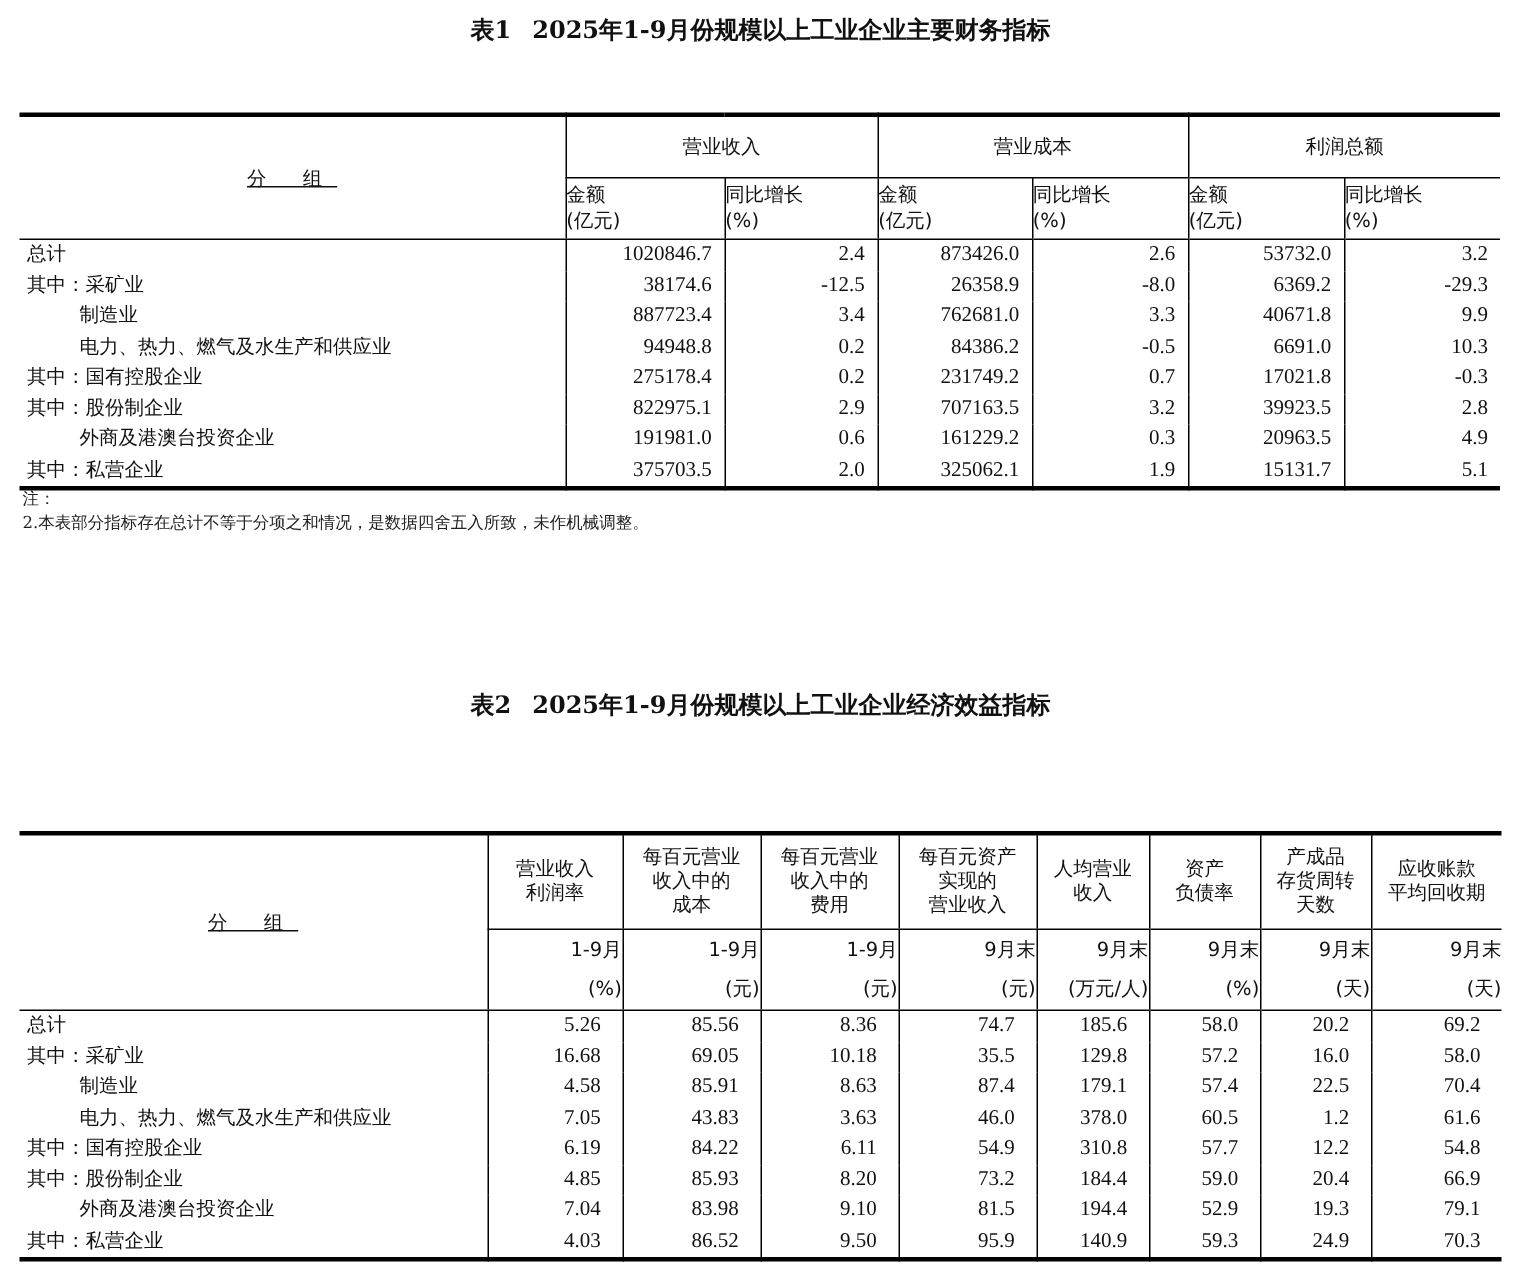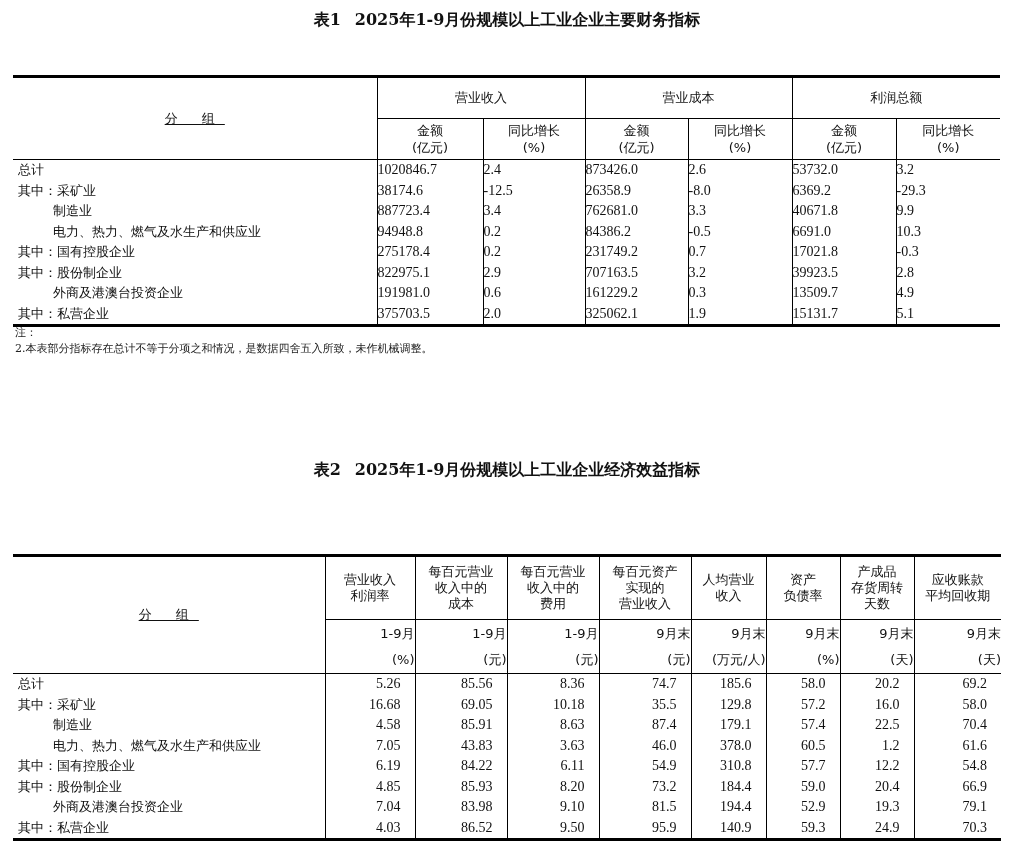--- a/index.html
+++ b/index.html
@@ -21,23 +21,23 @@
   #t1 col.c1 { width: 106px; }
   #t1 col.c2 { width: 102px; }
   #t1 col.c3 { width: 103px; }
   #t1 col.c4 { width: 104px; }
   #t1 col.c5 { width: 104px; }
   #t1 col.c6 { width: 104px; }
   #t1 .hrow1 td { height: 40px; }
   #t1 .hrow2 td { height: 40px; }
   #t1 th.group, #t1 td.grouphdr { text-align: center; vertical-align: middle; border-bottom: 1px solid #000; }
   #t1 td.grouphdr { border-left: 1px solid #000; }
-  #t1 td.sub { border-left: 1px solid #000; border-bottom: 1px solid #000; text-align: center; line-height: 17px; vertical-align: middle; }
+  #t1 td.sub { border-left: 1px solid #000; border-bottom: 1px solid #000; text-align: left; line-height: 17px; vertical-align: middle; }
   #t1 .drow td { height: 20.5px; line-height: 20px; }
-  #t1 .drow td.num { text-align: left; padding-right: 8px; border-left: 1px solid #000; }
+  #t1 .drow td.num { text-align: right; padding-right: 8px; border-left: 1px solid #000; }
   #t1 .drow td.label { padding-left: 5px; white-space: nowrap; }
   .indent { display: inline-block; width: 35px; }
 
   .notes { position: absolute; left: 15px; top: 325px; font-family: "DejaVu Serif", serif; font-size: 11px; line-height: 15.5px; color: #222; }
 
   
   #t2 { left: 13px; top: 554px; width: 988px; border-top: 3px solid #000; border-bottom: 3px solid #000; }
   #t2 col.c0 { width: 312px; }
   #t2 col.c1 { width: 90px; }
   #t2 col.c2 { width: 92px; }
@@ -160,21 +160,21 @@
         <td class="num serifnum">3.2</td>
         <td class="num serifnum">39923.5</td>
         <td class="num serifnum">2.8</td>
       </tr>
       <tr class="drow">
         <td class="label"><span class="indent"></span><span>外商及港澳台投资企业</span></td>
         <td class="num serifnum">191981.0</td>
         <td class="num serifnum">0.6</td>
         <td class="num serifnum">161229.2</td>
         <td class="num serifnum">0.3</td>
-        <td class="num serifnum">13509.7</td>
+        <td class="num serifnum">20963.5</td>
         <td class="num serifnum">4.9</td>
       </tr>
       <tr class="drow">
         <td class="label"><span>其中：</span><span>私营企业</span></td>
         <td class="num serifnum">375703.5</td>
         <td class="num serifnum">2.0</td>
         <td class="num serifnum">325062.1</td>
         <td class="num serifnum">1.9</td>
         <td class="num serifnum">15131.7</td>
         <td class="num serifnum">5.1</td>

